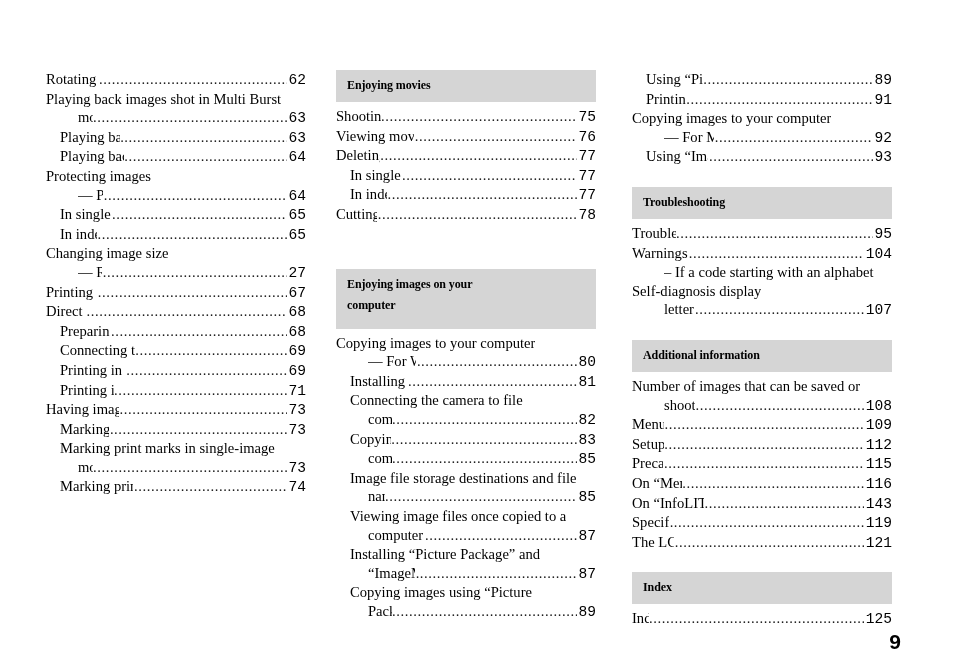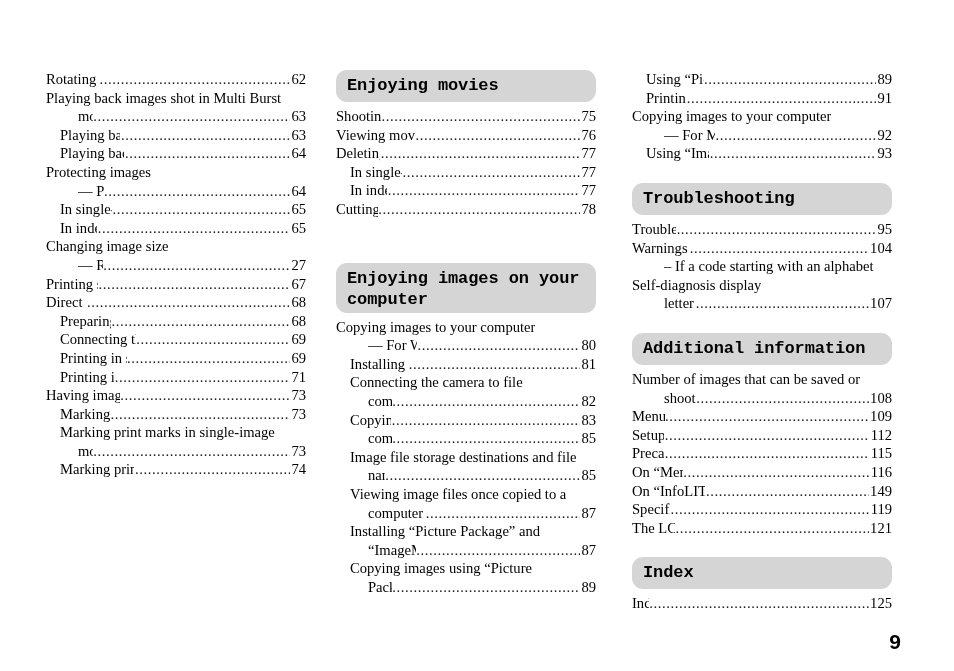--- a/index.html
+++ b/index.html
@@ -28,32 +28,31 @@
     top: 70px;
     width: 260px;
   }
   .col-1 { left: 46px; }
   .col-2 { left: 336px; }
   .col-3 { left: 632px; }
 
   
   .section-bar {
     background: #d5d5d5;
-    font-family: Liberation Mono, monospace;
+    font-family: Liberation Serif, serif;
     font-weight: bold;
-    font-size: 17px;
+    font-size: 12px;
     line-height: 21px;
     color: #000;
     padding: 5px 0 6px 11px;
     margin-bottom: 5px;
     letter-spacing: -0.1px;
-    border-radius: 11px;
   }
   .section-bar.two-line {
-    padding-bottom: 3px;
+    padding-bottom: 13px;
     margin-top: 44px;
   }
   .section-bar .bar-line {
     display: block;
   }
   .gap-before-lg {
     margin-top: 20px;
   }
 
   
@@ -83,20 +82,21 @@
     margin: 0 0.5px;
     color: #1a1a1a;
   }
   .entry .leader::before {
     content: "......................................................................................................";
   }
   .entry .page {
     flex: 0 0 auto;
     text-align: center;
     padding-left: 1px;
+    font-family: Liberation Mono, monospace;
   }
 
   .ind-0 { padding-left: 0px; }
   .ind-1 { padding-left: 14px; }
   .ind-2 { padding-left: 32px; }
 
   
   #page-number {
     position: absolute;
     right: 53px;
@@ -407,21 +407,21 @@
             <span class="page">115</span>
           </li>
           <li class="entry ind-0">
             <span class="title">On “Memory Stick”</span>
             <span class="leader"></span>
             <span class="page">116</span>
           </li>
           <li class="entry ind-0">
             <span class="title">On “InfoLITHIUM” battery pack</span>
             <span class="leader"></span>
-            <span class="page">149</span>
+            <span class="page">143</span>
           </li>
           <li class="entry ind-0">
             <span class="title">Specifications</span>
             <span class="leader"></span>
             <span class="page">119</span>
           </li>
           <li class="entry ind-0">
             <span class="title">The LCD screen</span>
             <span class="leader"></span>
             <span class="page">121</span>

